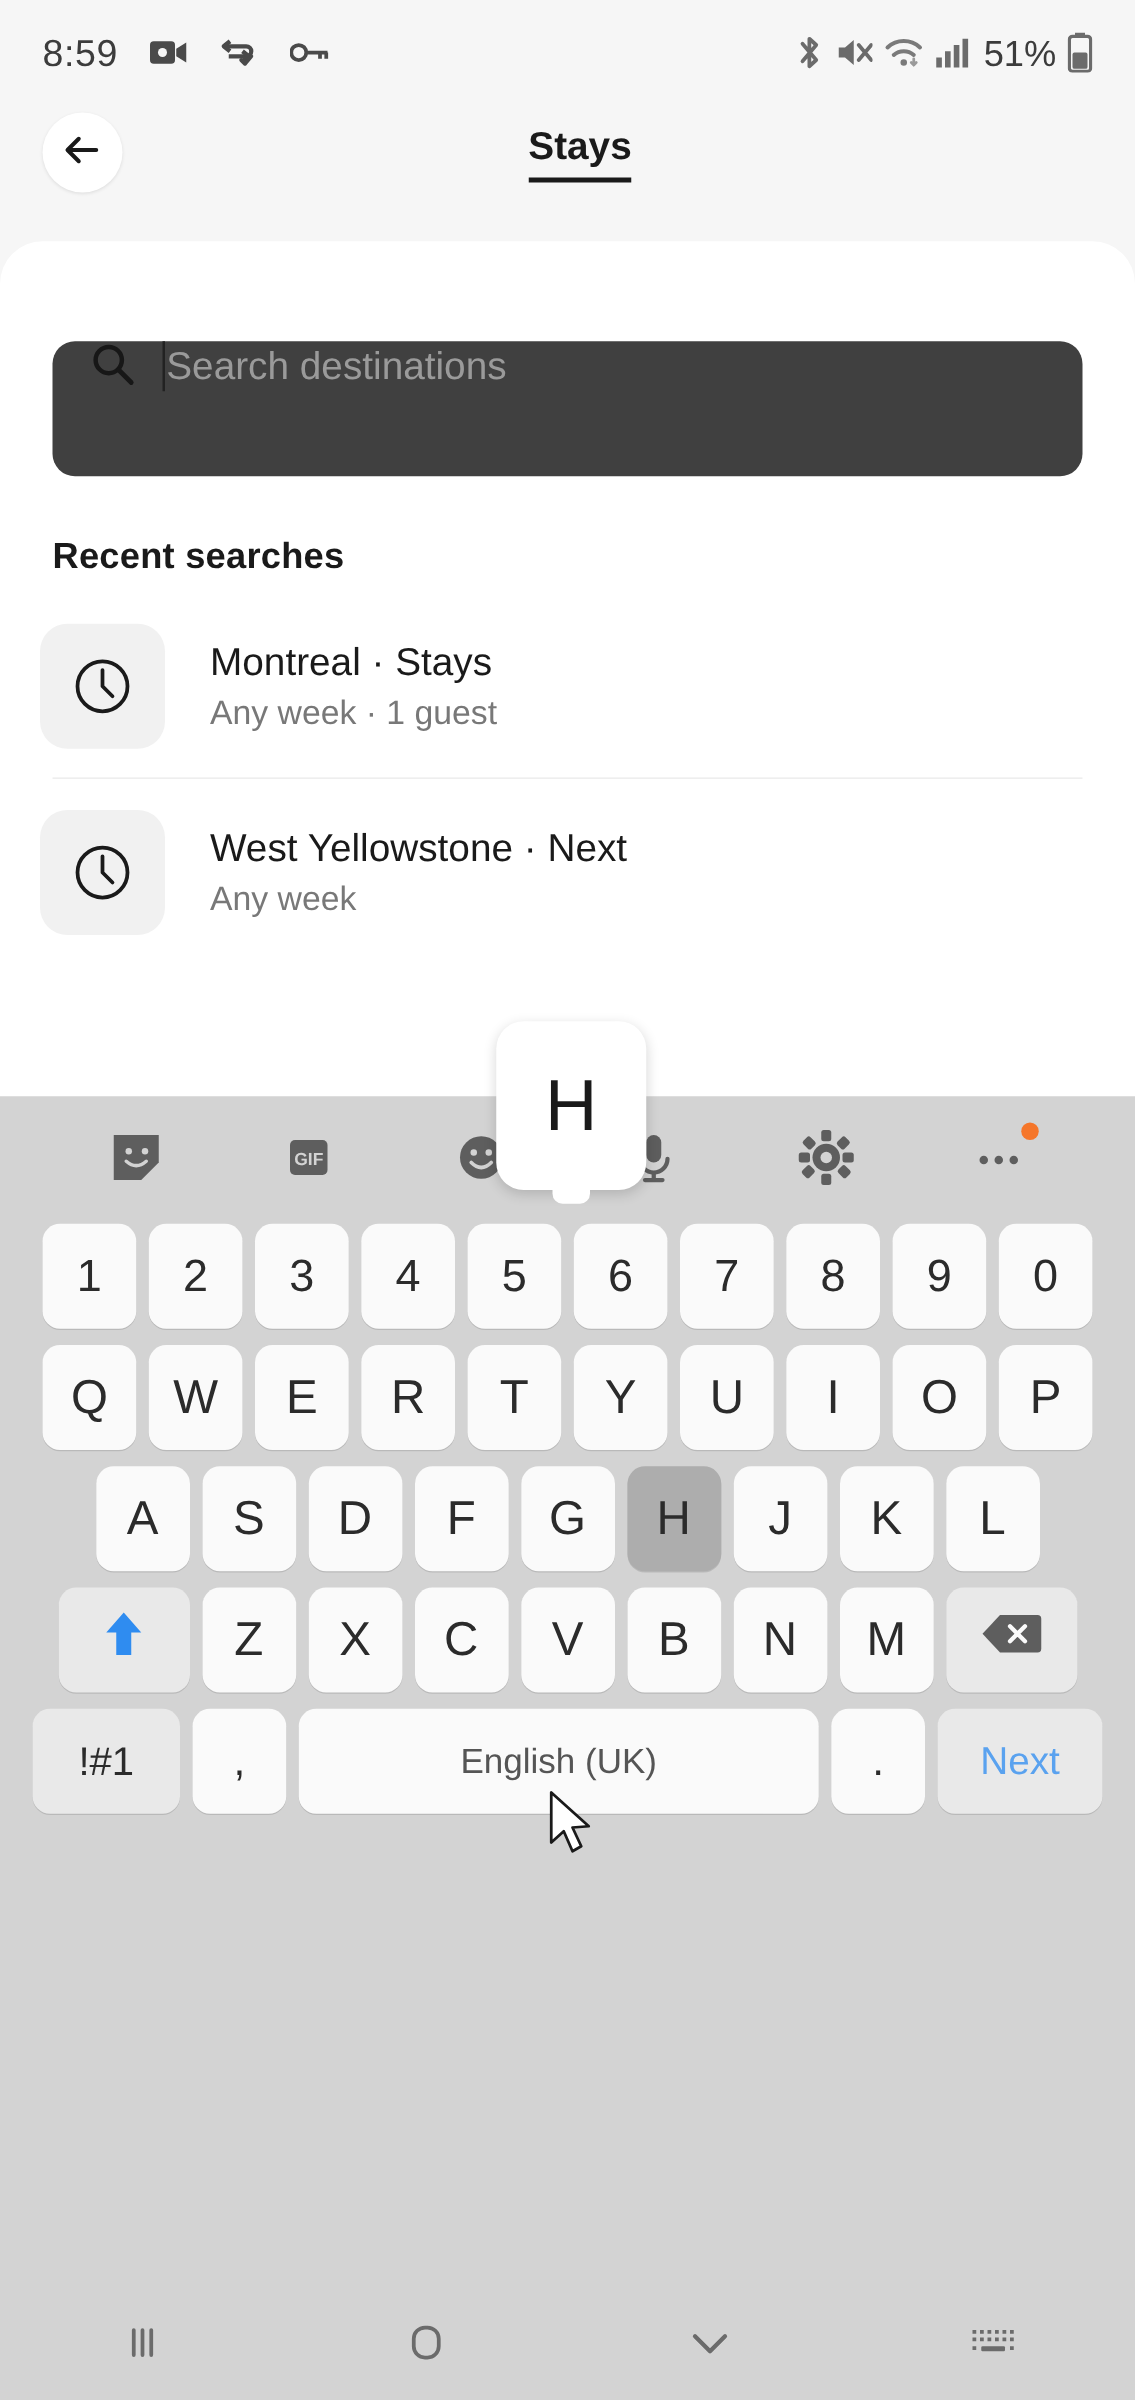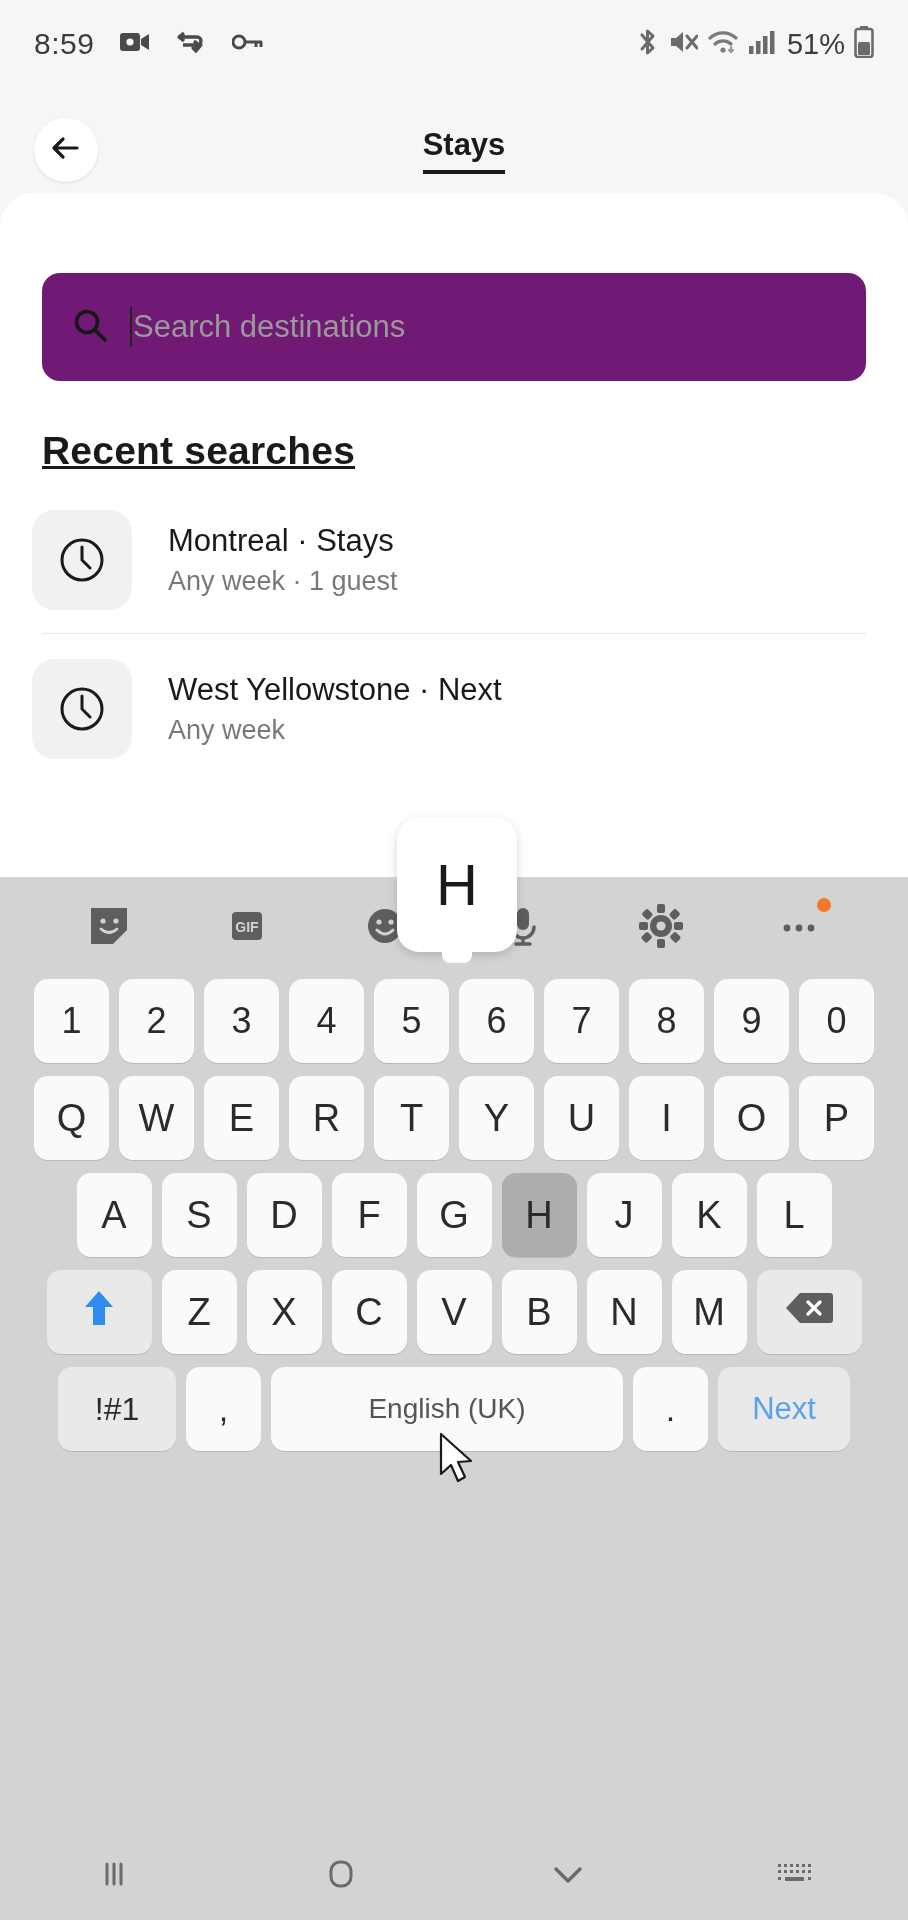--- a/index.html
+++ b/index.html
@@ -18,21 +18,21 @@
     padding: 0 34px;
   }
   .sb-left { display: flex; align-items: center; gap: 26px; }
   .sb-time { font-size: 30px; color: #3c3c3c; font-weight: 400; letter-spacing: .5px; }
   .sb-right { margin-left: auto; display: flex; align-items: center; gap: 9px; justify-content: flex-end; }
   .sb-batt-text { font-size: 29px; color: #3c3c3c; margin-left: 2px; }
   .ic { display: block; }
 
   
   .header {
-    position: absolute; top: 100px; left: 0; right: 0; height: 100px;
+    position: absolute; top: 72px; left: 0; right: 0; height: 100px;
     display: flex; align-items: center;
   }
   .backbtn {
     position: absolute; left: 34px; top: 50%; transform: translateY(-50%);
     width: 64px; height: 64px; border-radius: 50%;
     background: #ffffff; display: flex; align-items: center; justify-content: center;
     box-shadow: 0 1px 3px rgba(0,0,0,0.10);
   }
   .tabs { margin: 0 auto; display: flex; align-items: flex-end; gap: 52px; padding-left: 20px;}
   .tab { font-size: 31px; color: #8d8d8d; font-weight: 400; padding-bottom: 7px; }
@@ -40,33 +40,32 @@
 
   
   .sheet {
     position: absolute; top: 193px; left: 0; right: 0; bottom: 0;
     background: #ffffff;
     border-top-left-radius: 34px; border-top-right-radius: 34px;
   }
 
   .searchwrap { padding: 80px 42px 0 42px; }
   .searchbox {
-    height: 108px; background: #701a75; border-radius: 18px;
-    display: flex; align-items: center; padding: 0 30px; gap: 22px;
+    height: 108px; background: #404040; border-radius: 18px;
+    display: flex; align-items: flex-start; padding: 0 30px; gap: 22px;
   }
   .caretrow { display: flex; align-items: center; }
   .caret {
     width: 2px; height: 40px; background: #222; margin-right: 1px;
   }
   .ph { font-size: 31px; color: #9a9a9a; }
 
   .sectitle {
-    margin: 48px 0 0 42px; font-size: 39px; font-weight: 700; color: #1a1a1a;
+    margin: 48px 0 0 42px; font-size: 29px; font-weight: 700; color: #1a1a1a;
     letter-spacing: .2px;
-    text-decoration: underline;
   }
 
   .rlist { margin-top: 22px; }
   .ritem { display: flex; align-items: center; padding: 0 32px; height: 130px; gap: 36px; }
   .ricon {
     width: 100px; height: 100px; border-radius: 22px; background: #f1f1f1;
     display: flex; align-items: center; justify-content: center; flex: none;
   }
   .rtexts { display: flex; flex-direction: column; gap: 7px; }
   .rtitle { font-size: 31px; color: #1a1a1a; }
@@ -100,21 +99,21 @@
   .r1 .key { width: 75px; height: 84px; }
   .r2 { padding-left: 46px; padding-right: 46px; }
   .r2 .key { width: 75px; height: 84px; }
   .r3 .key { width: 75px; height: 84px; }
   .key.pressed { background: #adadad; }
   .key.wide { width: 105px; background: #e9e9e9; }
   .key.fn { background: #e9e9e9; }
   .r4 .key { height: 84px; }
   .k-sym { width: 118px; font-size: 32px; }
   .k-comma { width: 75px; font-size: 34px; }
-  .k-space { width: 352px; font-size: 28px; color: #555; }
+  .k-space { width: 416px; font-size: 28px; color: #555; }
   .k-period { width: 75px; font-size: 34px; }
   .k-next { width: 132px; font-size: 31px; color: #5aa2ef; }
 
   .popup {
     position: absolute;
     width: 120px; height: 135px; background: #ffffff; border-radius: 22px;
     display: flex; align-items: center; justify-content: center;
     font-size: 58px; color: #1a1a1a;
     box-shadow: 0 3px 10px rgba(0,0,0,0.16);
     z-index: 9;

